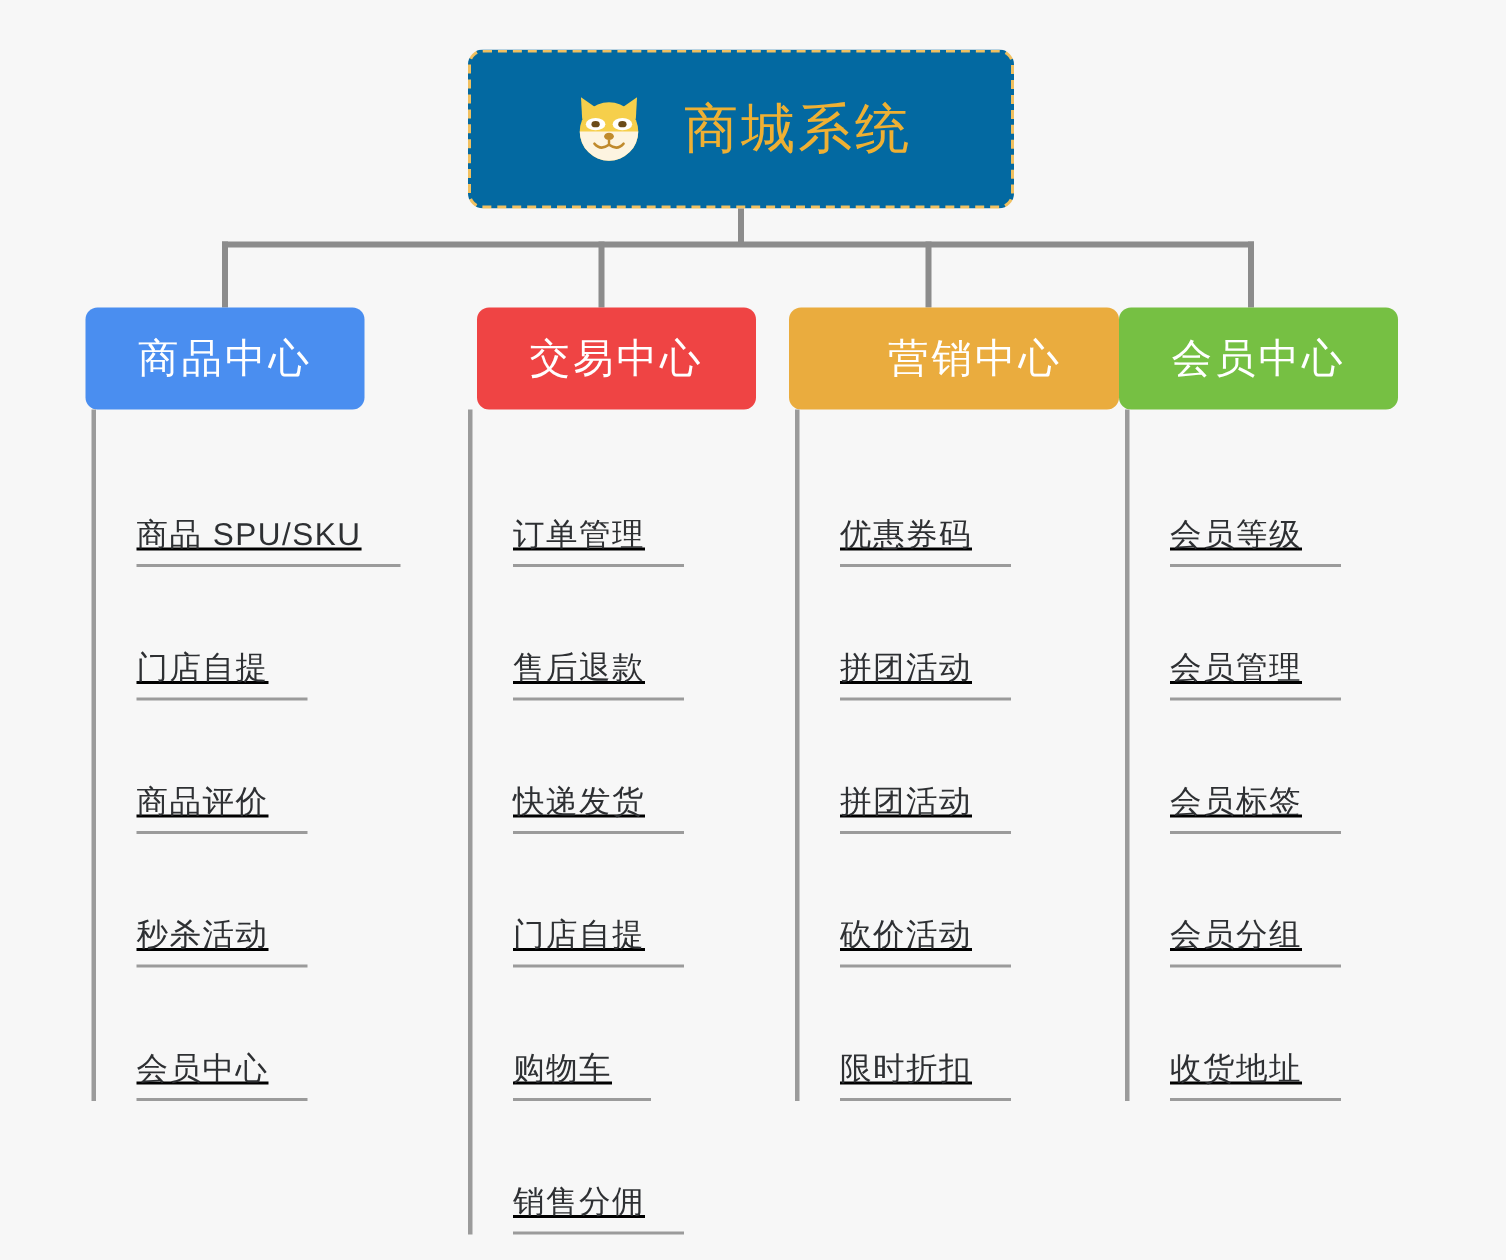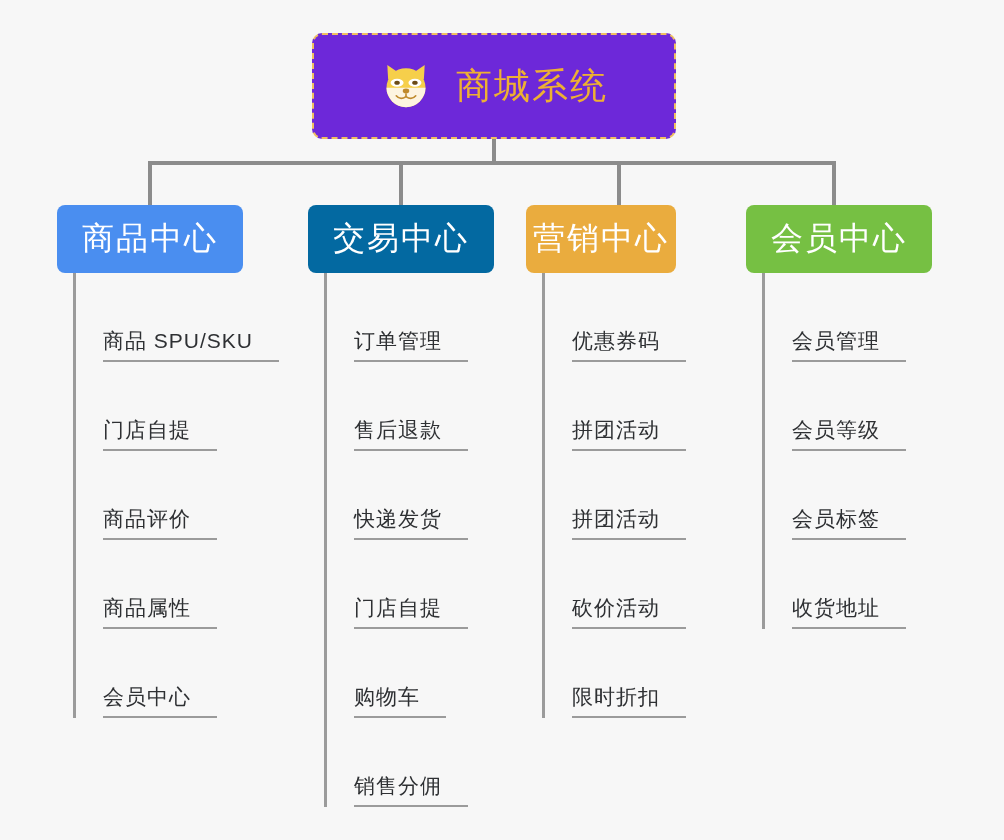--- a/index.html
+++ b/index.html
@@ -87,35 +87,36 @@
   .column.col3 { left: 526px; width: 230px; }
   .column.col4 { left: 746px; width: 230px; text-align: right; }
 
   .cat-box {
     height: 68px;
     border-radius: 8px;
     display: flex;
     align-items: center;
     justify-content: center;
     color: #ffffff;
-    font-size: 32px;
+    font-size: 27px;
     letter-spacing: 2px;
     white-space: nowrap;
   }
   .cat-box.w1 { width: 186px; }
   .cat-box.w2 { width: 186px; }
-  .cat-box.w3 { width: 150px; }
+  .cat-box.w3 { width: 192px; padding-left: 28px; }
   .cat-box.w4 { width: 186px; }
 
   
   .children {
     position: relative;
-    margin-left: 16px;
+    margin-left: 4px;
     border-left: 3px solid #9b9b9b;
-    padding-top: 0;
+    padding-top: 16px;
+    text-decoration: underline;
   }
   .child-item {
     position: relative;
     height: 89px;
     display: flex;
     align-items: flex-end;
     padding-left: 27px;
     box-sizing: border-box;
   }
   .child-label {
@@ -128,21 +129,21 @@
     border-bottom: 2px solid #9b9b9b;
     padding-right: 26px;
     letter-spacing: 1px;
   }
 </style>
 </head>
 <body style="background: rgb(247, 247, 247);">
 
 <div id="mindmap">
 
-  <div class="root-node" style="border-color: rgb(240, 192, 96); background: #6d28d9; gap: 24px;">
+  <div class="root-node" style="border-color: rgb(240, 192, 96); background: #0369a1; gap: 24px;">
     <span class="shiba-icon-wrap">
       <svg class="shiba-icon" viewBox="0 0 64 64" xmlns="http://www.w3.org/2000/svg" aria-hidden="true">
         <path d="M9 6 L10 24 L22 15 Z" fill="#f6cf4b"></path>
         <path d="M55 6 L54 24 L42 15 Z" fill="#f6cf4b"></path>
         <ellipse cx="32" cy="34" rx="24" ry="24" fill="#f6cf4b"></ellipse>
         <path d="M8 34 a24 24 0 0 0 48 0 z" fill="#fdf4e0"></path>
         <ellipse cx="21" cy="28" rx="8" ry="5" fill="#ffffff"></ellipse>
         <ellipse cx="43" cy="28" rx="8" ry="5" fill="#ffffff"></ellipse>
         <ellipse cx="21" cy="28" rx="3.4" ry="2.6" fill="#6b4b18"></ellipse>
         <ellipse cx="43" cy="28" rx="3.4" ry="2.6" fill="#6b4b18"></ellipse>
@@ -170,30 +171,30 @@
       <div class="child-item">
           <span class="child-label">商品 SPU/SKU</span>
         </div>
       <div class="child-item">
           <span class="child-label">门店自提</span>
         </div>
       <div class="child-item">
           <span class="child-label">商品评价</span>
         </div>
       <div class="child-item">
-          <span class="child-label">商品属性</span>
+          <span class="child-label">秒杀活动</span>
         </div>
       <div class="child-item">
           <span class="child-label">会员中心</span>
         </div>
     </div>
   </div>
 
   <div class="column col2">
-    <div class="cat-box w2" style="background: #0369a1;">
+    <div class="cat-box w2" style="background: #ef4444; margin-left: 10px;">
       <span>交易中心</span>
     </div>
     <div class="children">
       <div class="child-item">
           <span class="child-label">订单管理</span>
         </div>
       <div class="child-item">
           <span class="child-label">售后退款</span>
         </div>
       <div class="child-item">
@@ -233,27 +234,30 @@
         </div>
     </div>
   </div>
 
   <div class="column col4">
     <div class="cat-box w4" style="background: rgb(118, 192, 67);">
       <span>会员中心</span>
     </div>
     <div class="children">
       <div class="child-item">
+          <span class="child-label">会员等级</span>
+        </div>
+      <div class="child-item">
           <span class="child-label">会员管理</span>
         </div>
       <div class="child-item">
-          <span class="child-label">会员等级</span>
-        </div>
-      <div class="child-item">
           <span class="child-label">会员标签</span>
         </div>
       <div class="child-item">
+          <span class="child-label">会员分组</span>
+        </div>
+      <div class="child-item">
           <span class="child-label">收货地址</span>
         </div>
     </div>
   </div>
 
 </div>
 
 </body></html>

